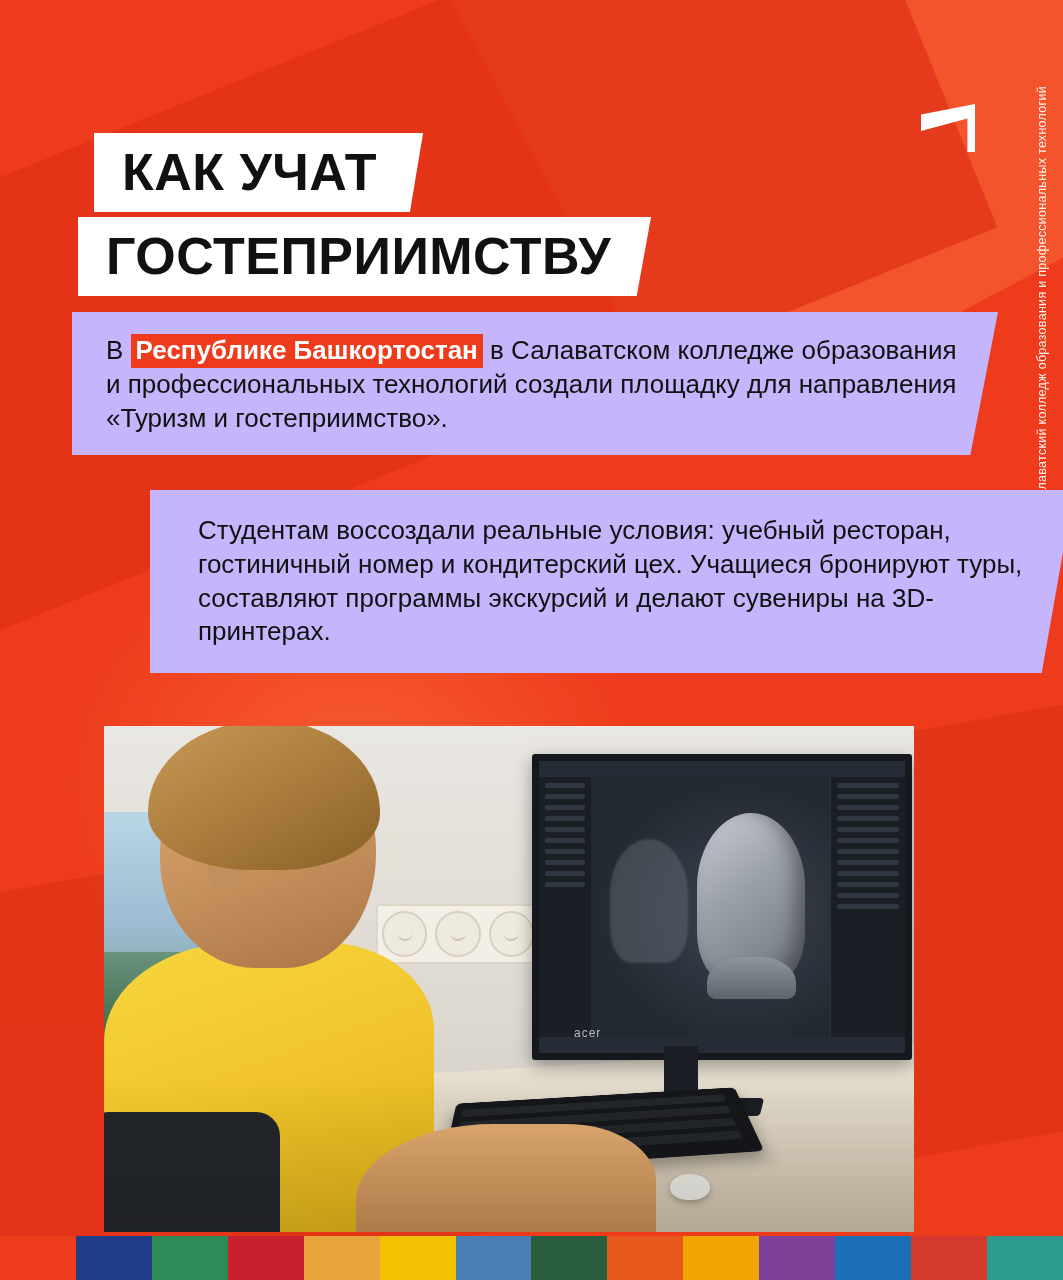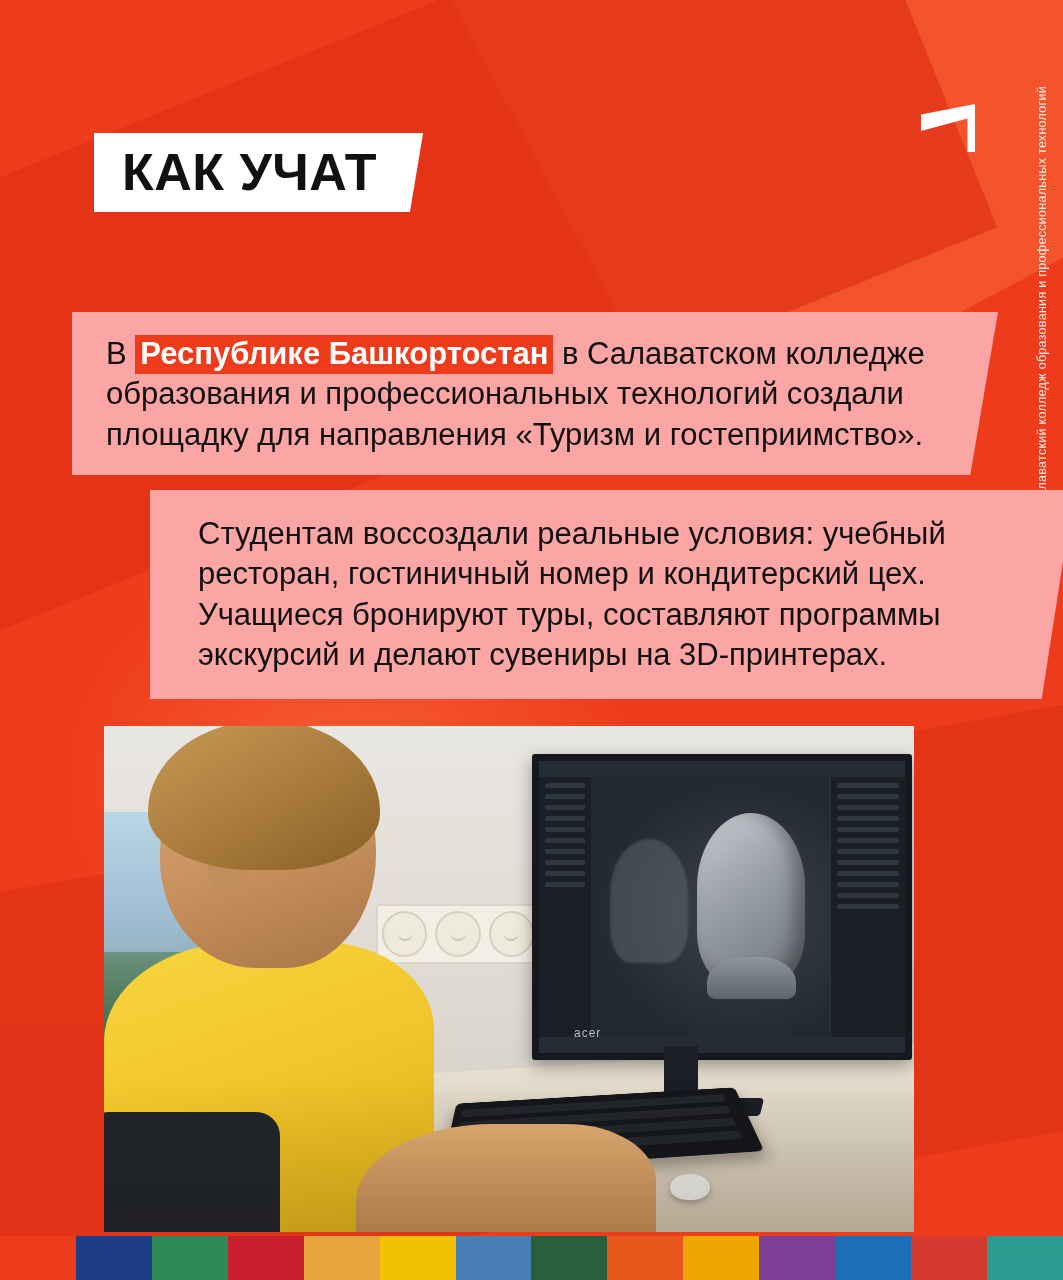--- a/index.html
+++ b/index.html
@@ -116,23 +116,23 @@
   }
   .headline .l2 {
     margin-top: 5px;
     clip-path: polygon(0 0, 100% 0, 97.5% 100%, 0 100%);
     padding-right: 40px;
   }
 
   
   .para {
     position: absolute;
-    background: #fca5a5;
+    background: #c4b5fd;
     color: #111;
-    font-size: 31px;
+    font-size: 26px;
     line-height: 1.30;
     font-family: "Liberation Sans", sans-serif;
   }
   .para-1 {
     top: 312px;
     left: 72px;
     width: 862px;
     padding: 22px 30px 20px 34px;
     clip-path: polygon(0 0, 100% 0, 97% 100%, 0 100%);
   }
@@ -388,20 +388,21 @@
   <div class="bg-diag-dark"></div>
   <div class="bg-diag-low"></div>
   <div class="bg-glow"></div>
 
   <div class="corner-mark"></div>
 
   <div class="credit">Фото: Салаватский колледж образования и профессиональных технологий</div>
 
   <div class="headline">
     <div class="line l1">КАК УЧАТ</div><br>
+    <div class="line l2">ГОСТЕПРИИМСТВУ</div>
   </div>
 
   <div class="para para-1">
     <p>
       <span>В </span><span class="hl">Республике Башкортостан</span><span> в Салаватском колледже образования и профессиональных технологий создали площадку для направления «Туризм и гостеприимство».</span>
     </p>
   </div>
 
   <div class="para para-2">
     <p>Студентам воссоздали реальные условия: учебный ресторан, гостиничный номер и кондитерский цех. Учащиеся бронируют туры, составляют программы экскурсий и делают сувениры на 3D-принтерах.</p>

